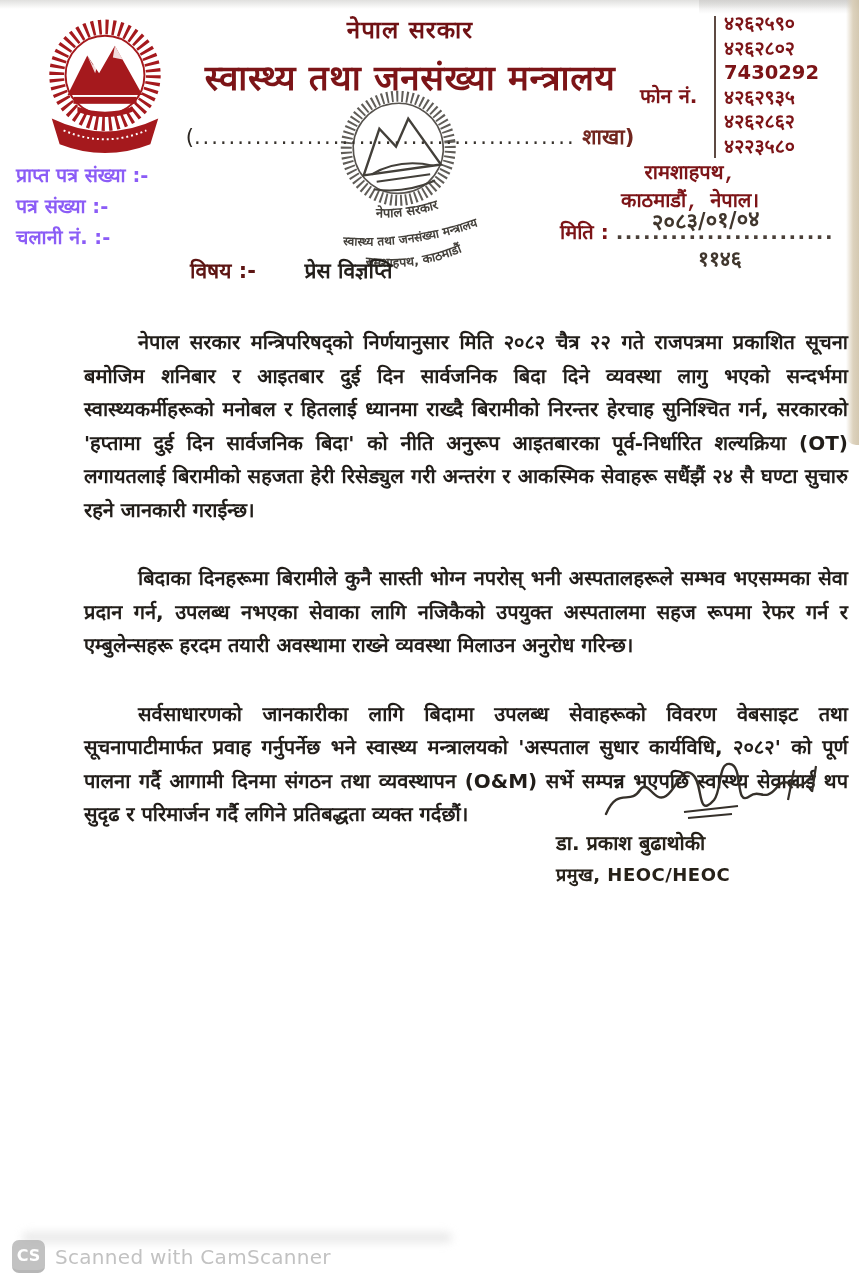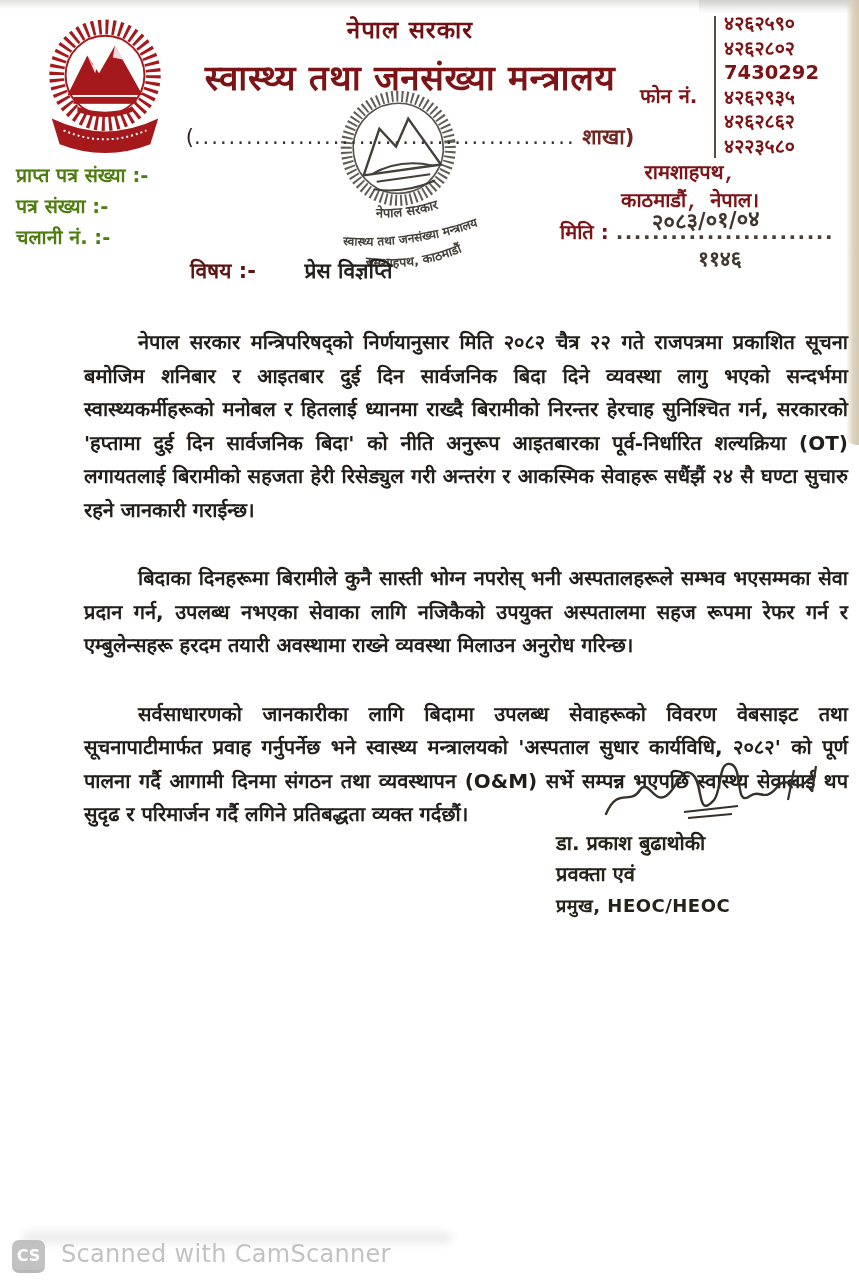--- a/index.html
+++ b/index.html
@@ -27,21 +27,21 @@
   .branch-line{margin-top:22px;font-size:21px;color:#2c2722;white-space:nowrap;}
   .branch-line .dots{letter-spacing:2px;color:#37322c;}
   .branch-line .shakha{color:#71261f;font-weight:bold;}
   .phone-block{position:absolute;left:640px;top:10px;width:210px;}
   .phone-label{position:absolute;left:0;top:72px;font-size:20px;font-weight:bold;color:#7c1417;}
   .phone-divider{position:absolute;left:74px;top:6px;width:2px;height:142px;background:#5d4a43;}
   .phone-list{position:absolute;left:84px;top:2px;font-size:19.5px;font-weight:bold;
     color:#7c1417;line-height:24.5px;white-space:nowrap;}
   .stamp{position:absolute;left:298px;top:82px;width:210px;height:200px;transform:rotate(-8deg);opacity:.92;}
   .ref-block{position:absolute;left:16px;top:160px;font-size:19.5px;font-weight:bold;
-    color:#4d7c0f;line-height:31px;white-space:nowrap;}
+    color:#8b5cf6;line-height:31px;white-space:nowrap;}
   .addr-block{position:absolute;left:560px;top:160px;width:260px;text-align:center;
     font-size:20px;font-weight:bold;color:#7c1417;line-height:28px;font-family:Liberation Mono, monospace;}
   .date-row{position:absolute;left:560px;top:218px;width:280px;font-size:20px;
     font-weight:bold;color:#7c1417;white-space:nowrap;}
   .date-dots{letter-spacing:1.5px;color:#4a3f38;}
   .date-hand{position:absolute;left:652px;top:204px;font-size:22px;font-weight:bold;
     color:#40362d;transform:rotate(-2deg);font-family:"DejaVu Sans",sans-serif;}
   .date-num{position:absolute;left:698px;top:244px;font-size:21px;font-weight:bold;color:#40362d;}
   
   .subject{position:absolute;left:190px;top:256px;font-size:21px;white-space:nowrap;}
@@ -50,25 +50,25 @@
   
   .body-text{position:absolute;left:84px;top:326px;width:764px;
     font-size:20px;line-height:33.5px;text-align:justify;color:#211d19;font-weight:bold;}
   .body-text p{margin:0 0 35px 0;text-indent:54px;}
   
   .sig-scribble{position:absolute;left:588px;top:756px;width:250px;height:78px;}
   .sig-block{position:absolute;left:556px;top:828px;width:290px;text-align:left;
     font-size:20px;font-weight:bold;color:#262119;line-height:31px;}
   .sig-block .latin{font-size:18px;letter-spacing:.5px;}
   
-  .footer{position:absolute;left:12px;top:1240px;display:flex;gap:16px;}
+  .footer{position:absolute;left:12px;top:1240px;display:flex;align-items:center;gap:10px;}
   .cs-icon{width:33px;height:30px;border-radius:7px;background:#b3b3b3;color:#ffffff;
     font-weight:bold;font-size:16px;display:flex;align-items:center;justify-content:center;
     opacity:.8;border-bottom:3px solid #a6a6a6;}
-  .cs-text{font-size:24px;color:#c2c2c2;letter-spacing:.3px;}
+  .cs-text{font-size:20px;color:#c2c2c2;letter-spacing:.3px;}
 </style>
 </head>
 <body>
 
 <div class="page">
 
   <div class="edge-top"></div>
   <div class="corner-shade"></div>
   <div class="edge-right"></div>
   <div class="smudge"></div>
@@ -154,21 +154,20 @@
     <p>सर्वसाधारणको जानकारीका लागि बिदामा उपलब्ध सेवाहरूको विवरण वेबसाइट तथा सूचनापाटीमार्फत प्रवाह गर्नुपर्नेछ भने स्वास्थ्य मन्त्रालयको 'अस्पताल सुधार कार्यविधि, २०८२' को पूर्ण पालना गर्दै आगामी दिनमा संगठन तथा व्यवस्थापन (O&amp;M) सर्भे सम्पन्न भएपछि स्वास्थ्य सेवालाई थप सुदृढ र परिमार्जन गर्दै लगिने प्रतिबद्धता व्यक्त गर्दछौं।</p>
   </div>
 
   <svg class="sig-scribble" viewBox="0 0 250 78">
     <path d="M18 58 C 30 30, 42 50, 52 34 C 60 22, 66 48, 78 40 C 90 32, 92 10, 104 18 C 116 26, 108 64, 126 44 C 134 34, 130 6, 142 8 C 156 10, 146 52, 162 40 C 172 32, 176 48, 190 30 C 200 18, 208 40, 222 22" fill="none" stroke="#35302a" stroke-width="2.4" stroke-linecap="round"></path>
     <path d="M96 56 L150 50 M100 62 L144 58" fill="none" stroke="#35302a" stroke-width="2"></path>
     <path d="M206 14 L200 44 M228 10 L224 36" fill="none" stroke="#35302a" stroke-width="2.2"></path>
   </svg>
   <div class="sig-block">
     <div>डा. प्रकाश बुढाथोकी</div>
-    <div>प्रवक्ता एवं</div>
     <div class="latin">प्रमुख, HEOC/HEOC</div>
   </div>
 
   <div class="footer">
     <div class="cs-icon">CS</div>
     <div class="cs-text">Scanned with CamScanner</div>
   </div>
 
 </div>
 

